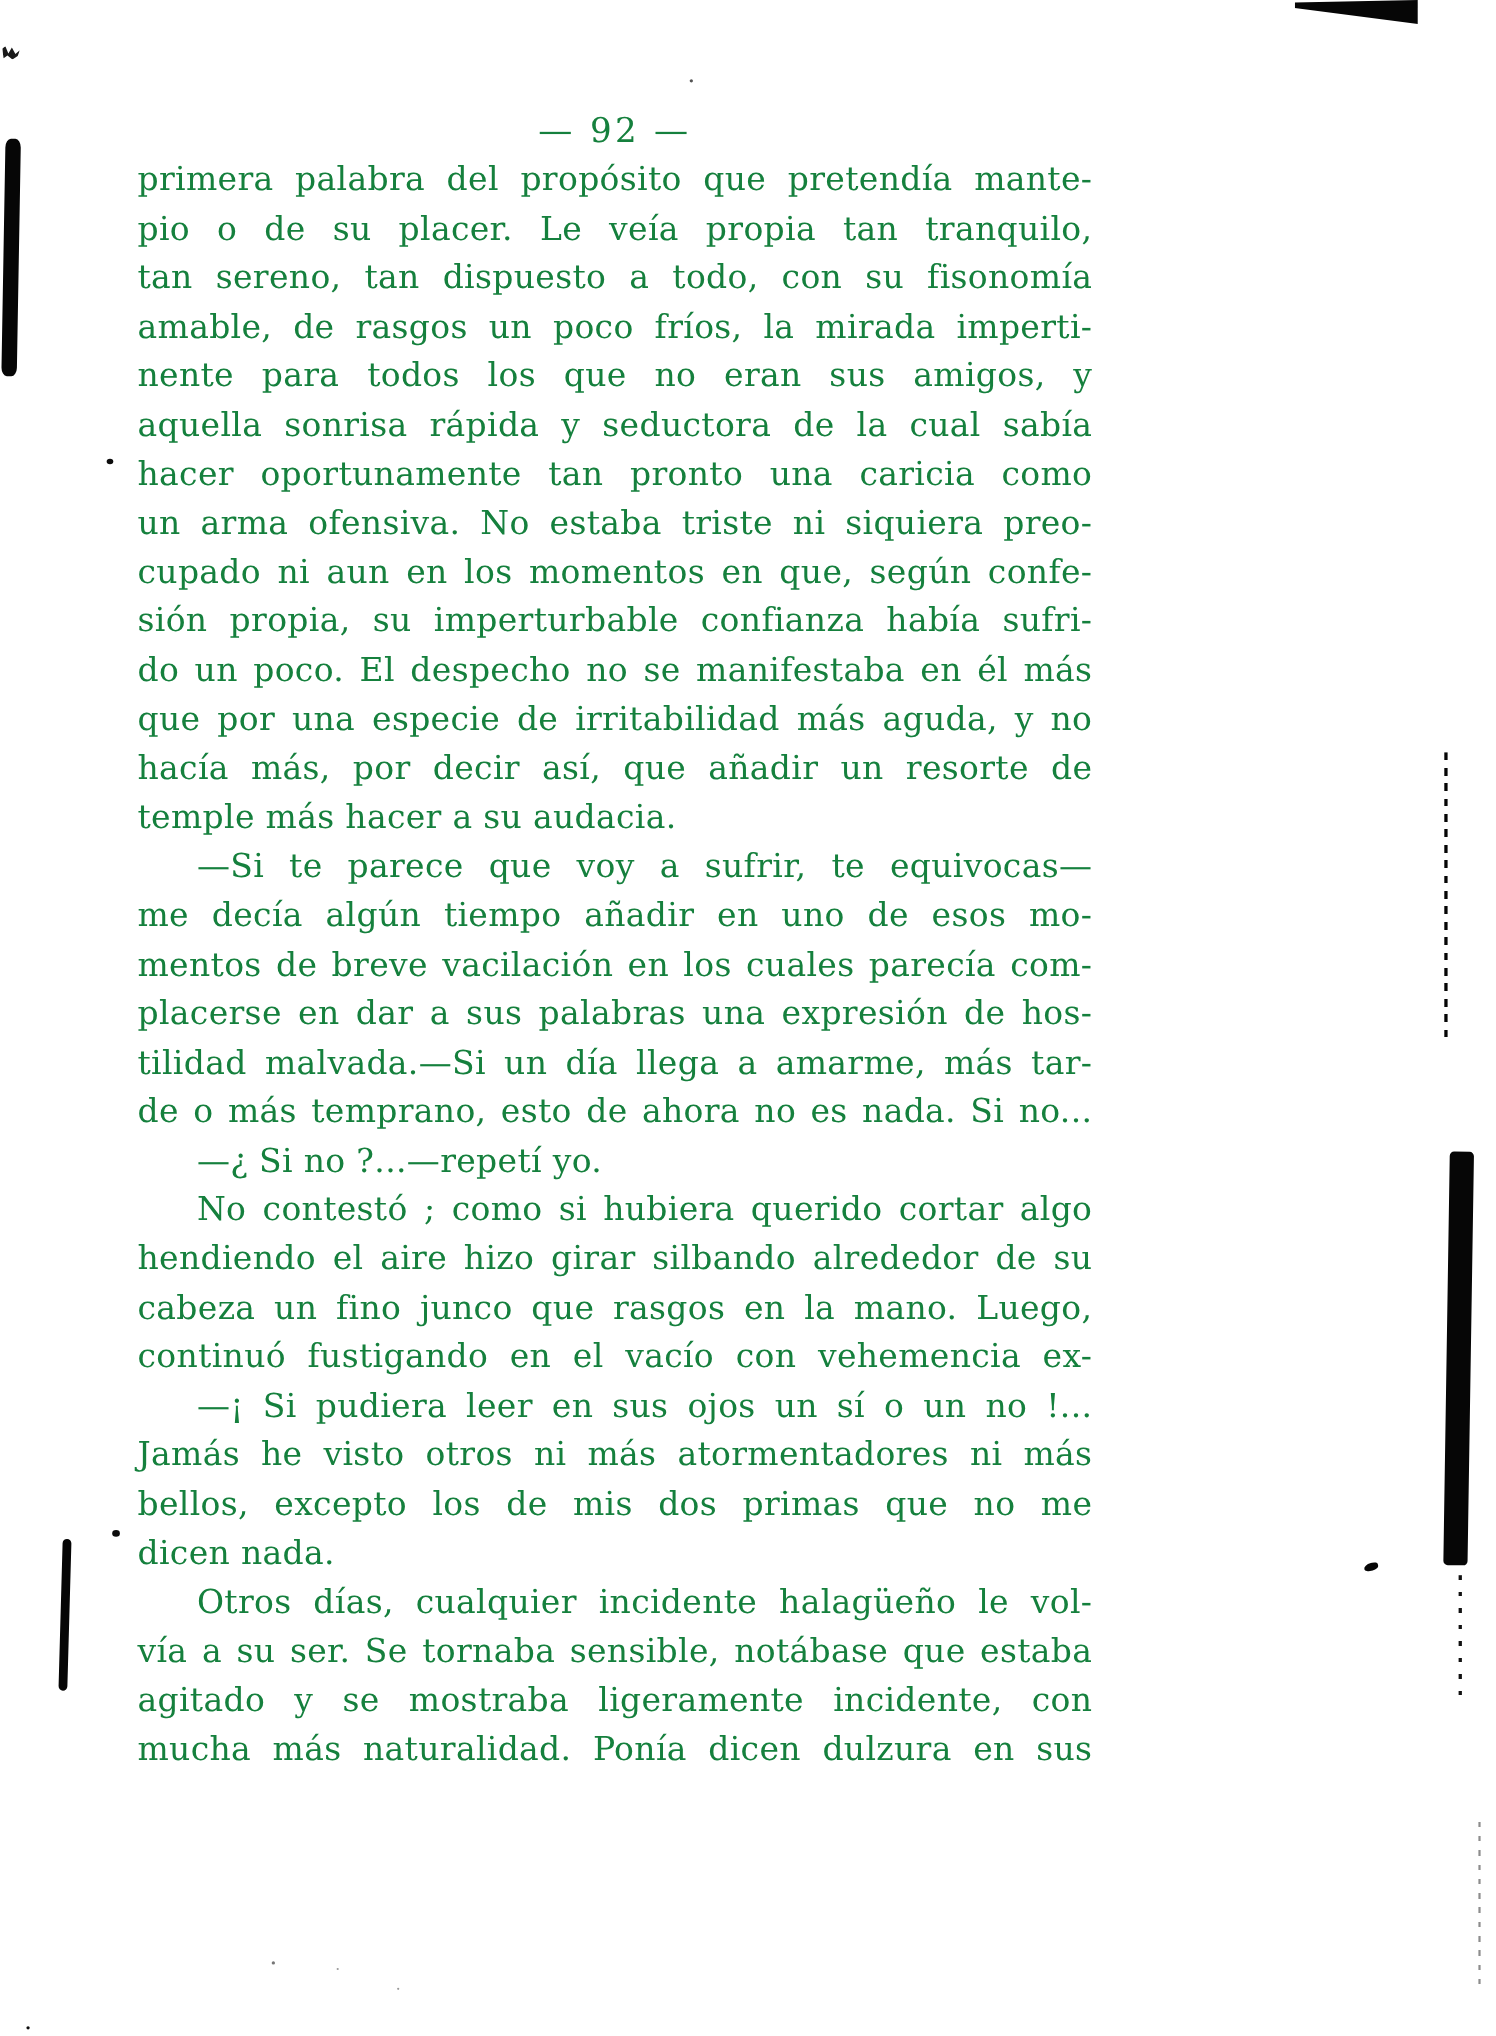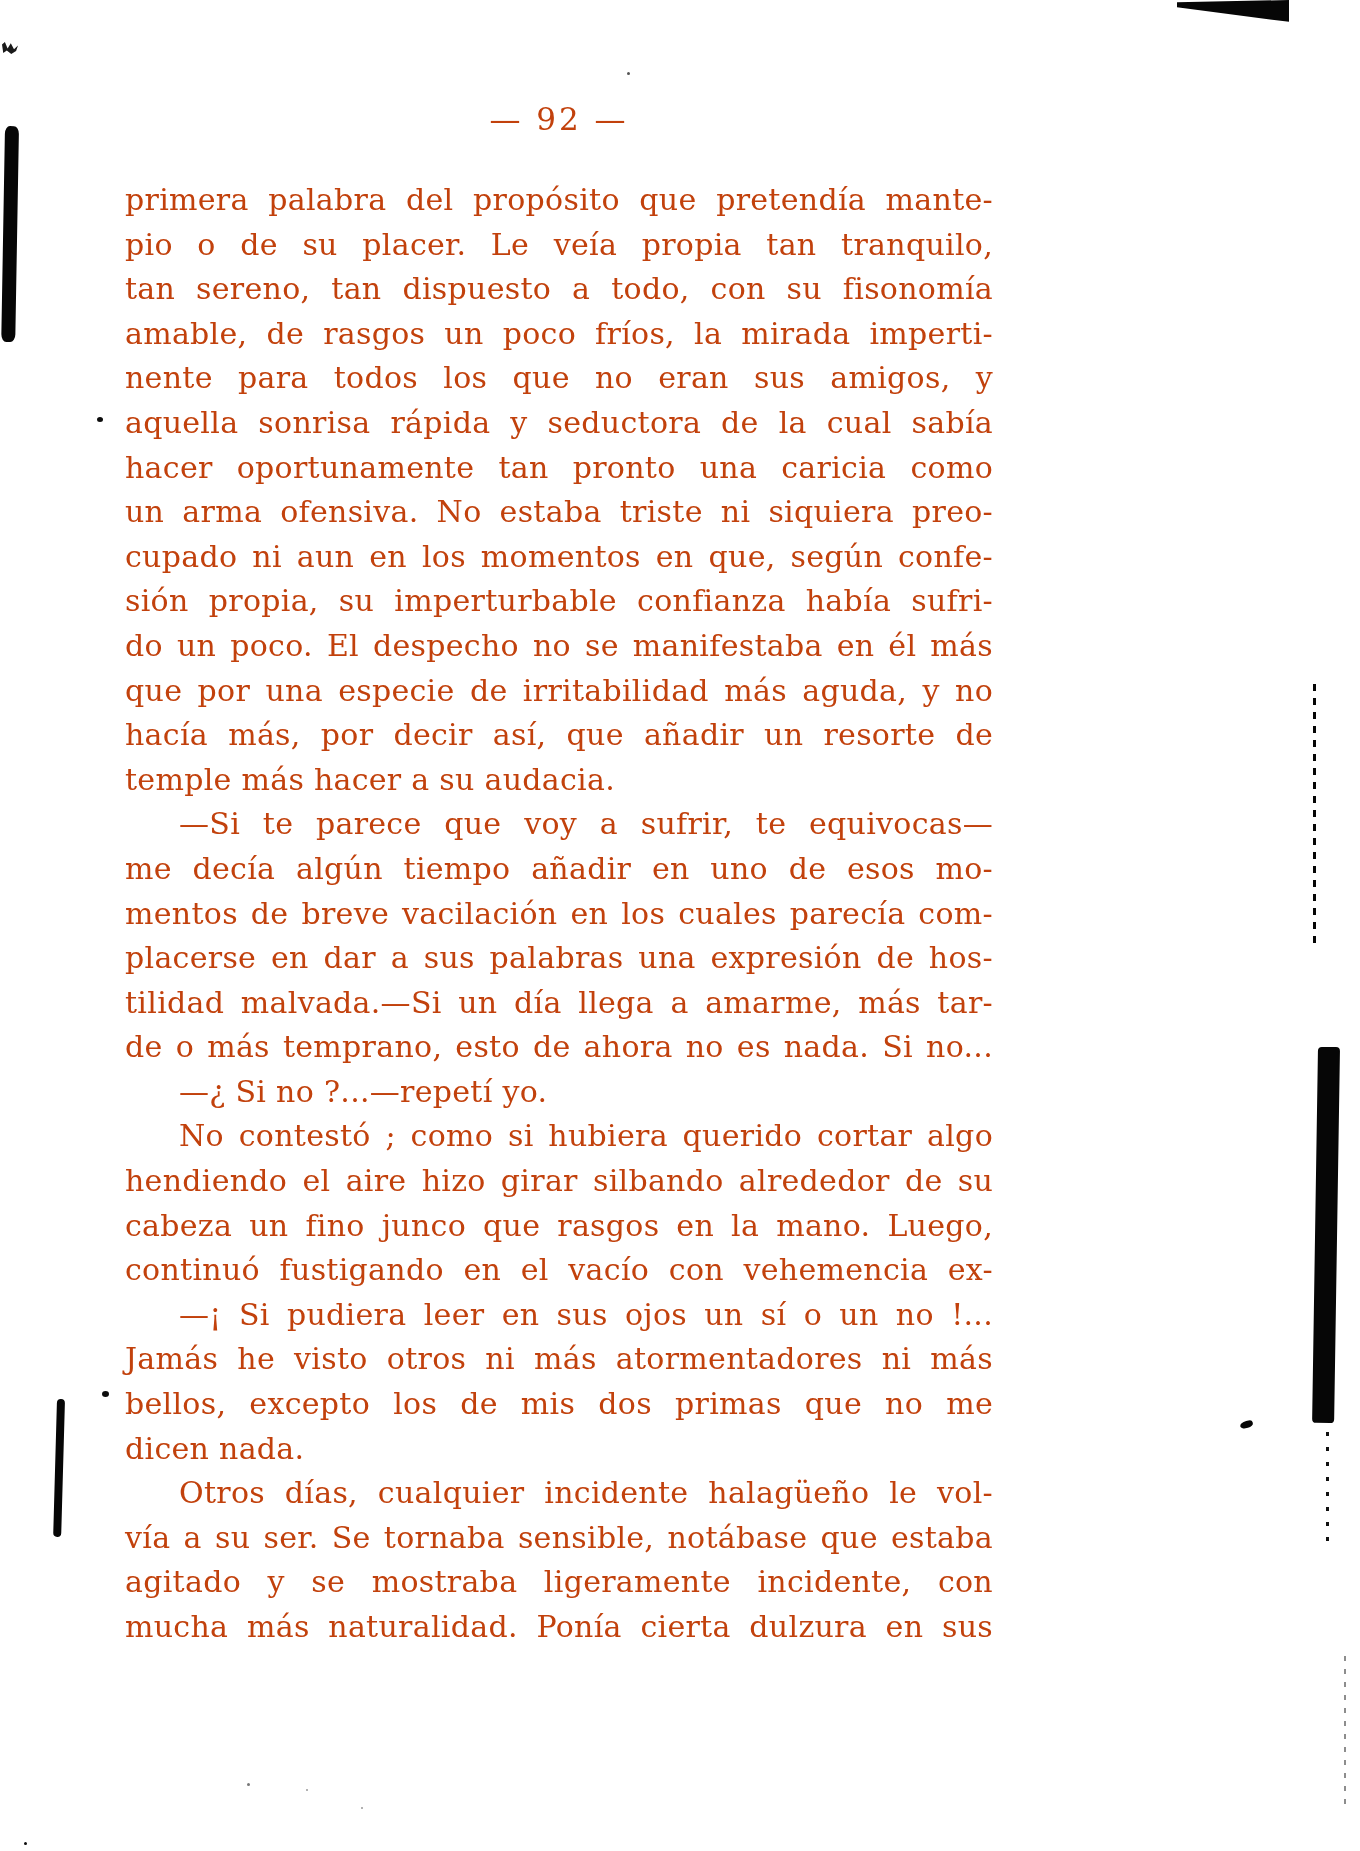--- a/index.html
+++ b/index.html
@@ -7,41 +7,40 @@
     padding: 0;
     background: #ffffff;
   }
   .page {
     position: relative;
     width: 1360px;
     height: 1851px;
     background: #ffffff;
     overflow: hidden;
     font-family: "DejaVu Serif", "Liberation Serif", serif;
-    color: #c2410c;
+    color: #15803d;
   }
   .page-number {
     position: absolute;
     top: 101px;
     left: 125px;
     width: 868px;
     text-align: center;
     font-size: 31px;
     letter-spacing: 3px;
     white-space: pre;
   }
   .textblock {
     position: absolute;
     top: 142px;
     left: 125px;
     width: 868px;
     font-size: 30px;
     line-height: 44.6px;
     letter-spacing: 0.3px;
-    margin-top: 36px;
   }
   .line {
     text-align: justify;
     text-align-last: justify;
     text-justify: inter-word;
     white-space: normal;
   }
   .line.para-end { text-align-last: left; }
   .line.indent  { text-indent: 54px; }
 
@@ -133,21 +132,21 @@
       <div class="line">hendiendo el aire hizo girar silbando alrededor de su</div>
       <div class="line">cabeza un fino junco que rasgos en la mano. Luego,</div>
       <div class="line">continuó fustigando en el vacío con vehemencia ex-</div>
       <div class="line indent">—¡ Si pudiera leer en sus ojos un sí o un no !...</div>
       <div class="line">Jamás he visto otros ni más atormentadores ni más</div>
       <div class="line">bellos, excepto los de mis dos primas que no me</div>
       <div class="line para-end">dicen nada.</div>
       <div class="line indent">Otros días, cualquier incidente halagüeño le vol-</div>
       <div class="line">vía a su ser. Se tornaba sensible, notábase que estaba</div>
       <div class="line">agitado y se mostraba ligeramente incidente, con</div>
-      <div class="line">mucha más naturalidad. Ponía cierta dulzura en sus</div>
+      <div class="line">mucha más naturalidad. Ponía dicen dulzura en sus</div>
     </div>
 
   <div class="artifact a-wedge"></div>
   <div class="artifact a-squiggle"></div>
   <div class="artifact a-leftbar"></div>
   <div class="artifact a-leftstreak"></div>
   <div class="artifact a-rightdash"></div>
   <div class="artifact a-rightbar"></div>
   <div class="artifact a-rightdots"></div>
   <div class="artifact a-faintdots"></div>

